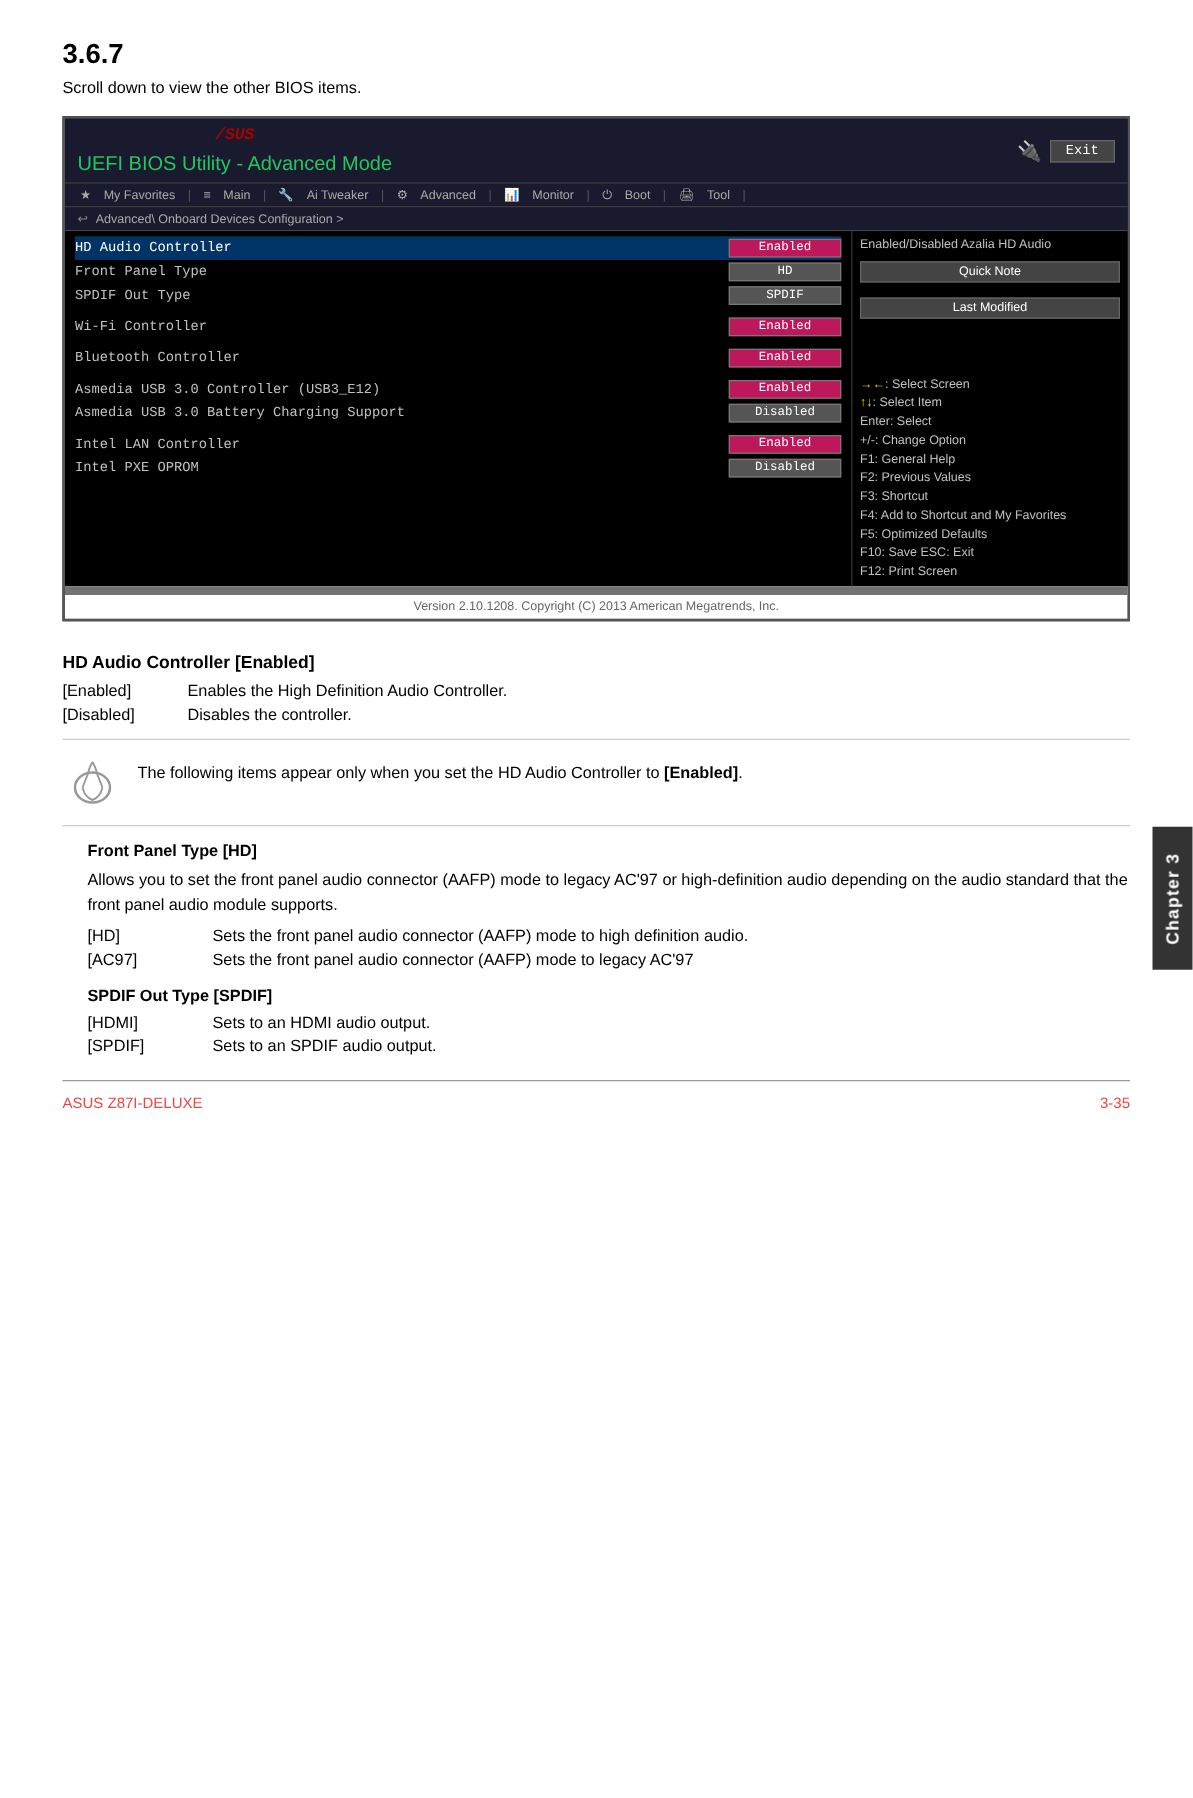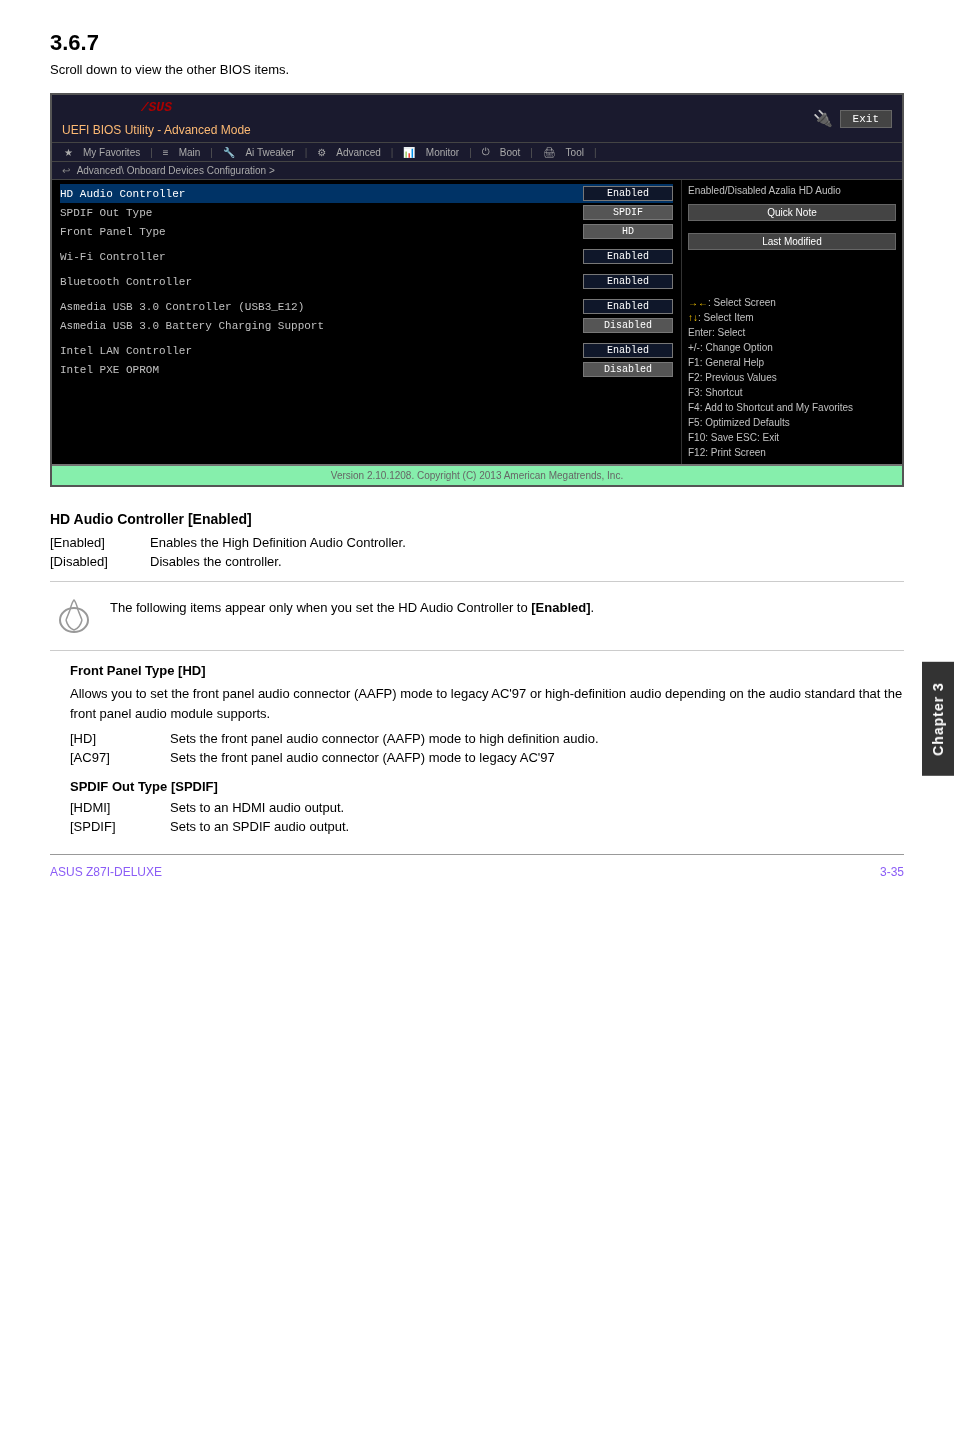--- a/index.html
+++ b/index.html
@@ -53,22 +53,22 @@
       font-size: 13px;
       font-style: italic;
     }
 
     .bios-logo span {
       color: #a00;
       font-style: italic;
     }
 
     .bios-title-text {
-      color: #fdba74;
-      font-size: 12px;
+      color: #22c55e;
+      font-size: 16px;
       font-family: Arial, sans-serif;
     }
 
     .bios-exit-btn {
       background: #444;
       color: #fff;
       border: 1px solid #666;
       padding: 2px 12px;
       font-size: 11px;
       display: flex;
@@ -141,21 +141,21 @@
       width: 90px;
       text-align: center;
       padding: 1px 6px;
       font-size: 10px;
       background: #555;
       color: #fff;
       border: 1px solid #777;
     }
 
     .bios-value.enabled {
-      background: #0f172a;
+      background: #be185d;
     }
 
     .bios-spacer {
       height: 6px;
     }
 
     .bios-sidebar {
       width: 220px;
       padding: 4px 6px;
       font-size: 10px;
@@ -189,26 +189,26 @@
       color: #c0c0c0;
       line-height: 1.5;
       margin-top: 45px;
     }
 
     .bios-keybinds .key-highlight {
       color: #ffcc00;
     }
 
     .bios-footer {
-      background: #86efac;
+      background: #ffffff;
       text-align: center;
       padding: 4px;
       font-size: 10px;
       color: #666;
-      border-top: 2px solid #737373;
+      border-top: 7px solid #737373;
       font-family: Arial, sans-serif;
     }
 
     
     .doc-section {
       margin-top: 10px;
     }
 
     .doc-heading {
       font-size: 14px;
@@ -304,21 +304,21 @@
 
     
     .page-footer {
       display: flex;
       justify-content: space-between;
       align-items: center;
       padding: 10px 0 0 0;
       border-top: 1px solid #999;
       margin-top: 20px;
       font-size: 12px;
-      color: #8b5cf6;
+      color: #ef4444;
     }
   </style>
 </head>
 <body>
 
 <div class="page-container">
 
   <div style="margin-bottom: 16px;">
     <div class="section-title">3.6.7</div>
     <div class="section-subtitle">Scroll down to view the other BIOS items.</div>
@@ -368,27 +368,27 @@
 
     <div class="bios-body">
       <div class="bios-main">
 
         <div class="bios-row highlighted">
           <span class="bios-row-label">HD Audio Controller</span>
           <span class="bios-value enabled">Enabled</span>
         </div>
 
         <div class="bios-row">
+          <span class="bios-row-label">Front Panel Type</span>
+          <span class="bios-value">HD</span>
+        </div>
+
+        <div class="bios-row">
           <span class="bios-row-label">SPDIF Out Type</span>
           <span class="bios-value">SPDIF</span>
-        </div>
-
-        <div class="bios-row">
-          <span class="bios-row-label">Front Panel Type</span>
-          <span class="bios-value">HD</span>
         </div>
 
         <div class="bios-spacer"></div>
 
         <div class="bios-row">
           <span class="bios-row-label">Wi-Fi Controller</span>
           <span class="bios-value enabled">Enabled</span>
         </div>
 
         <div class="bios-spacer"></div>

